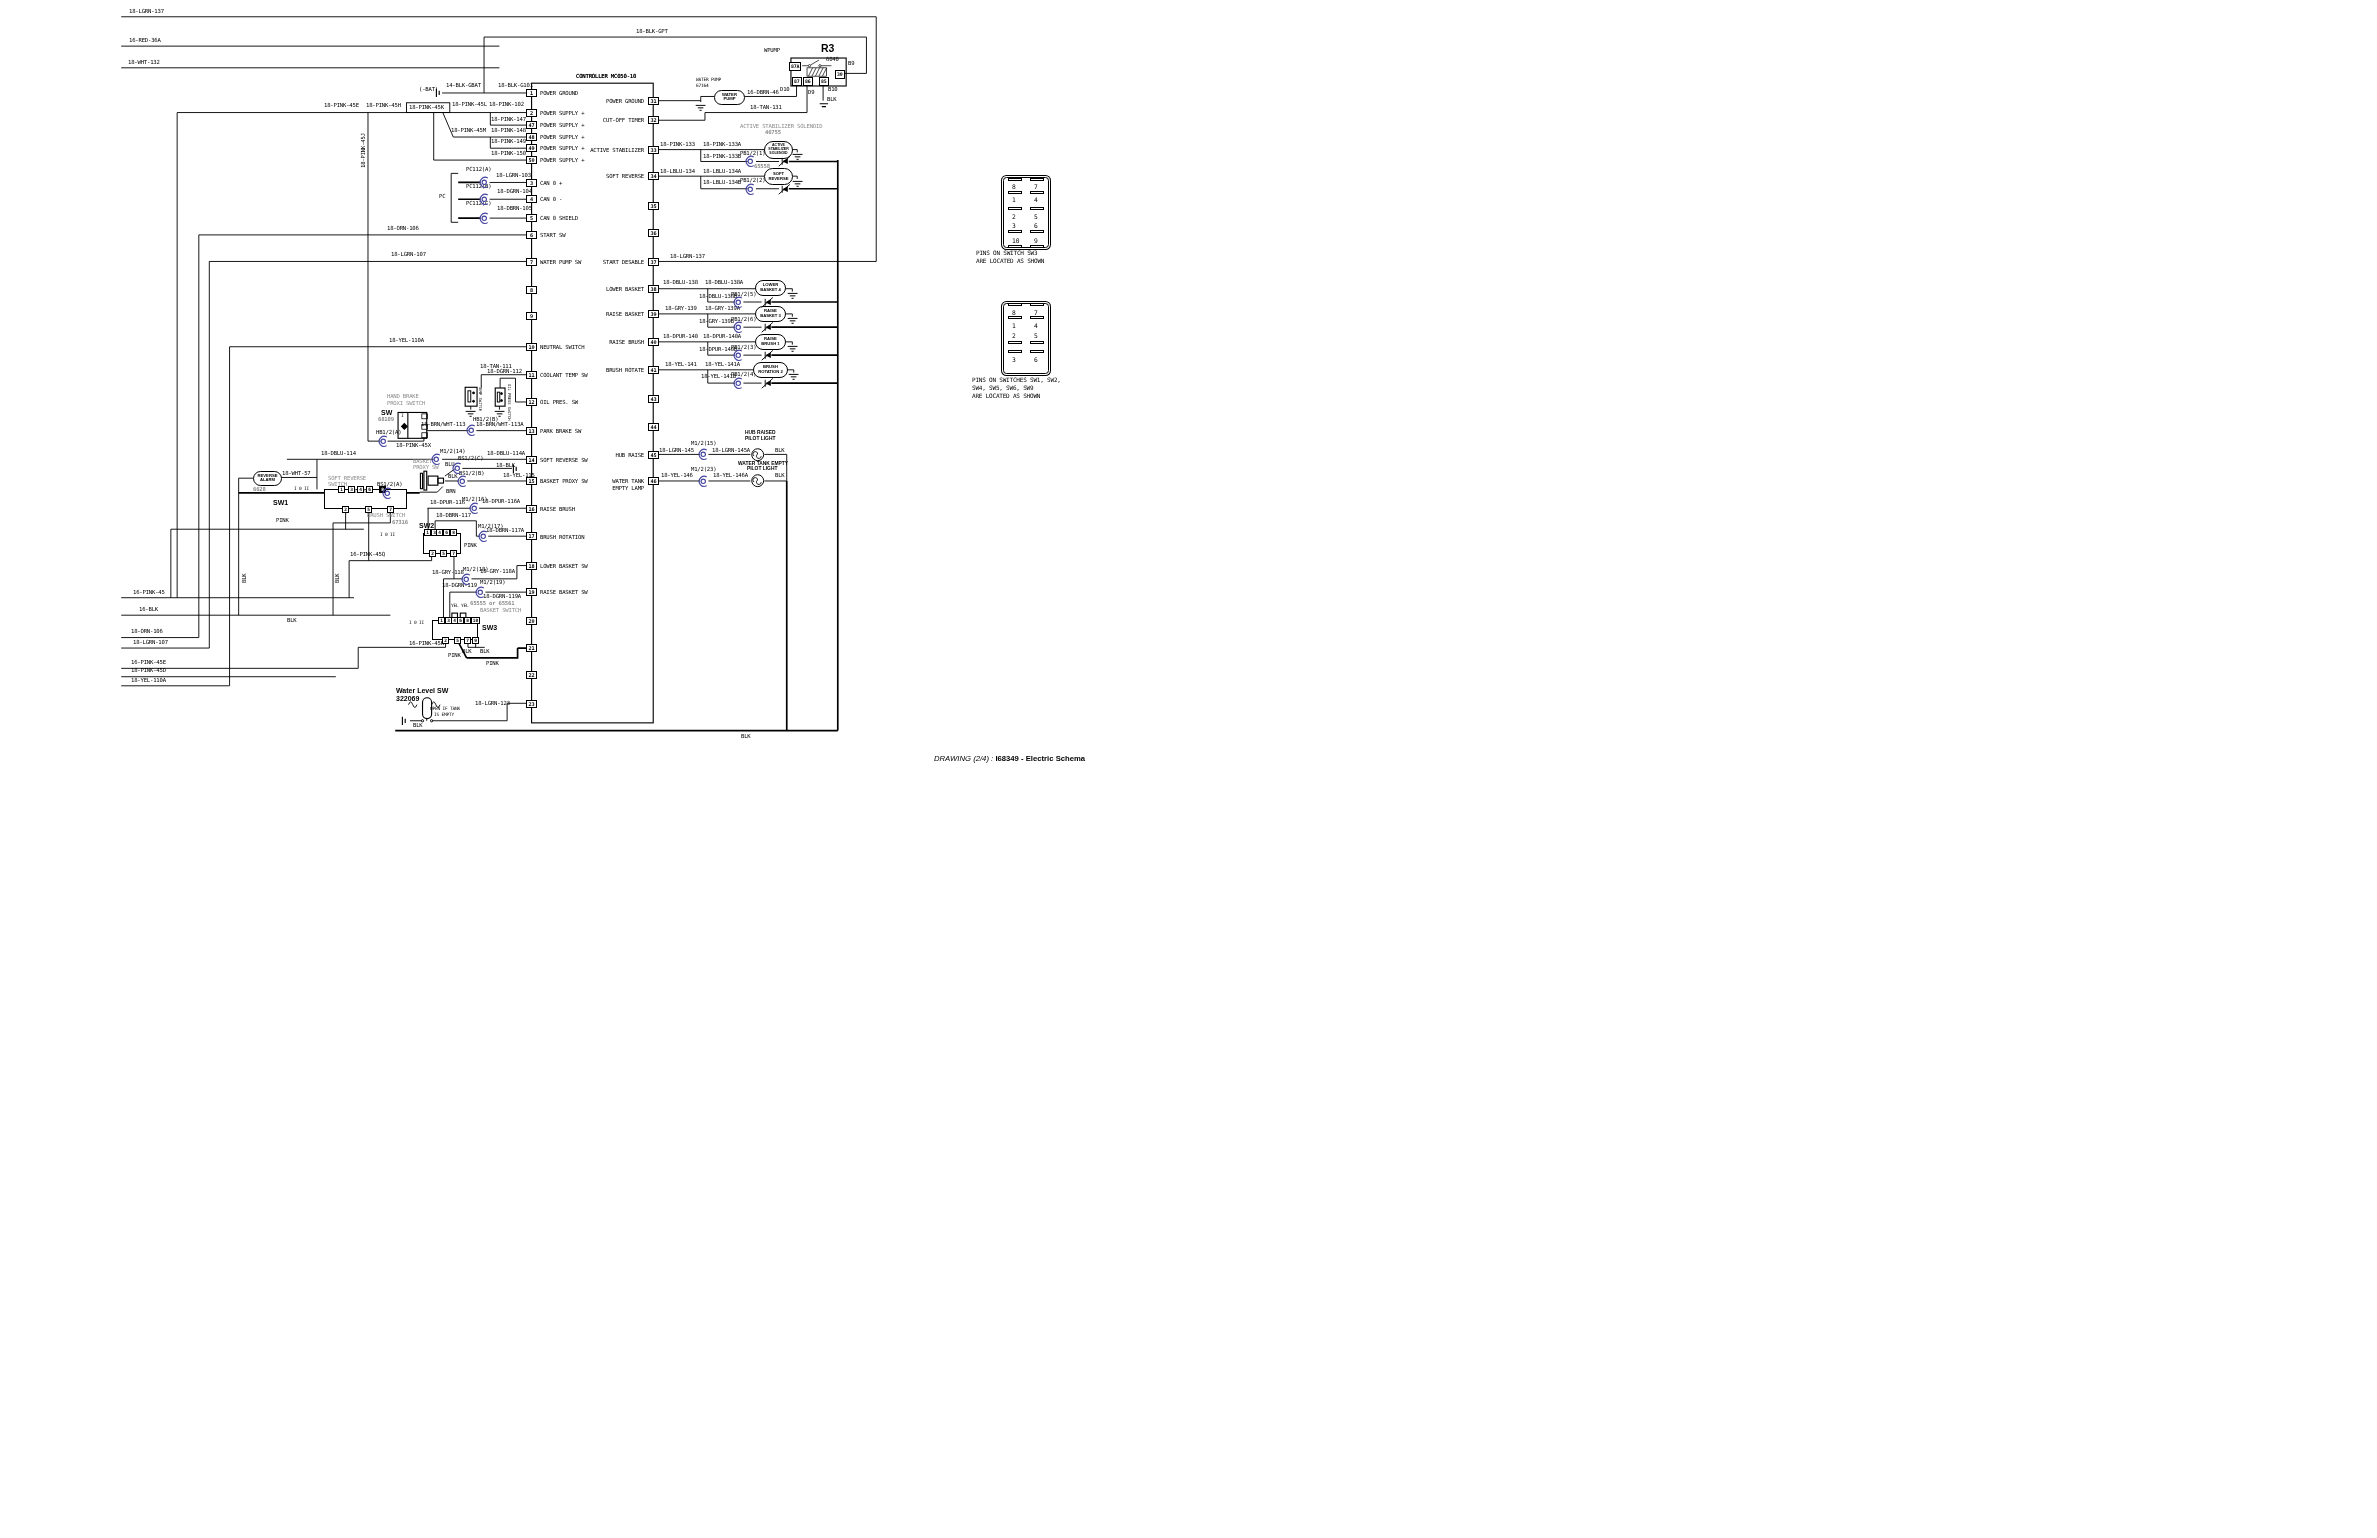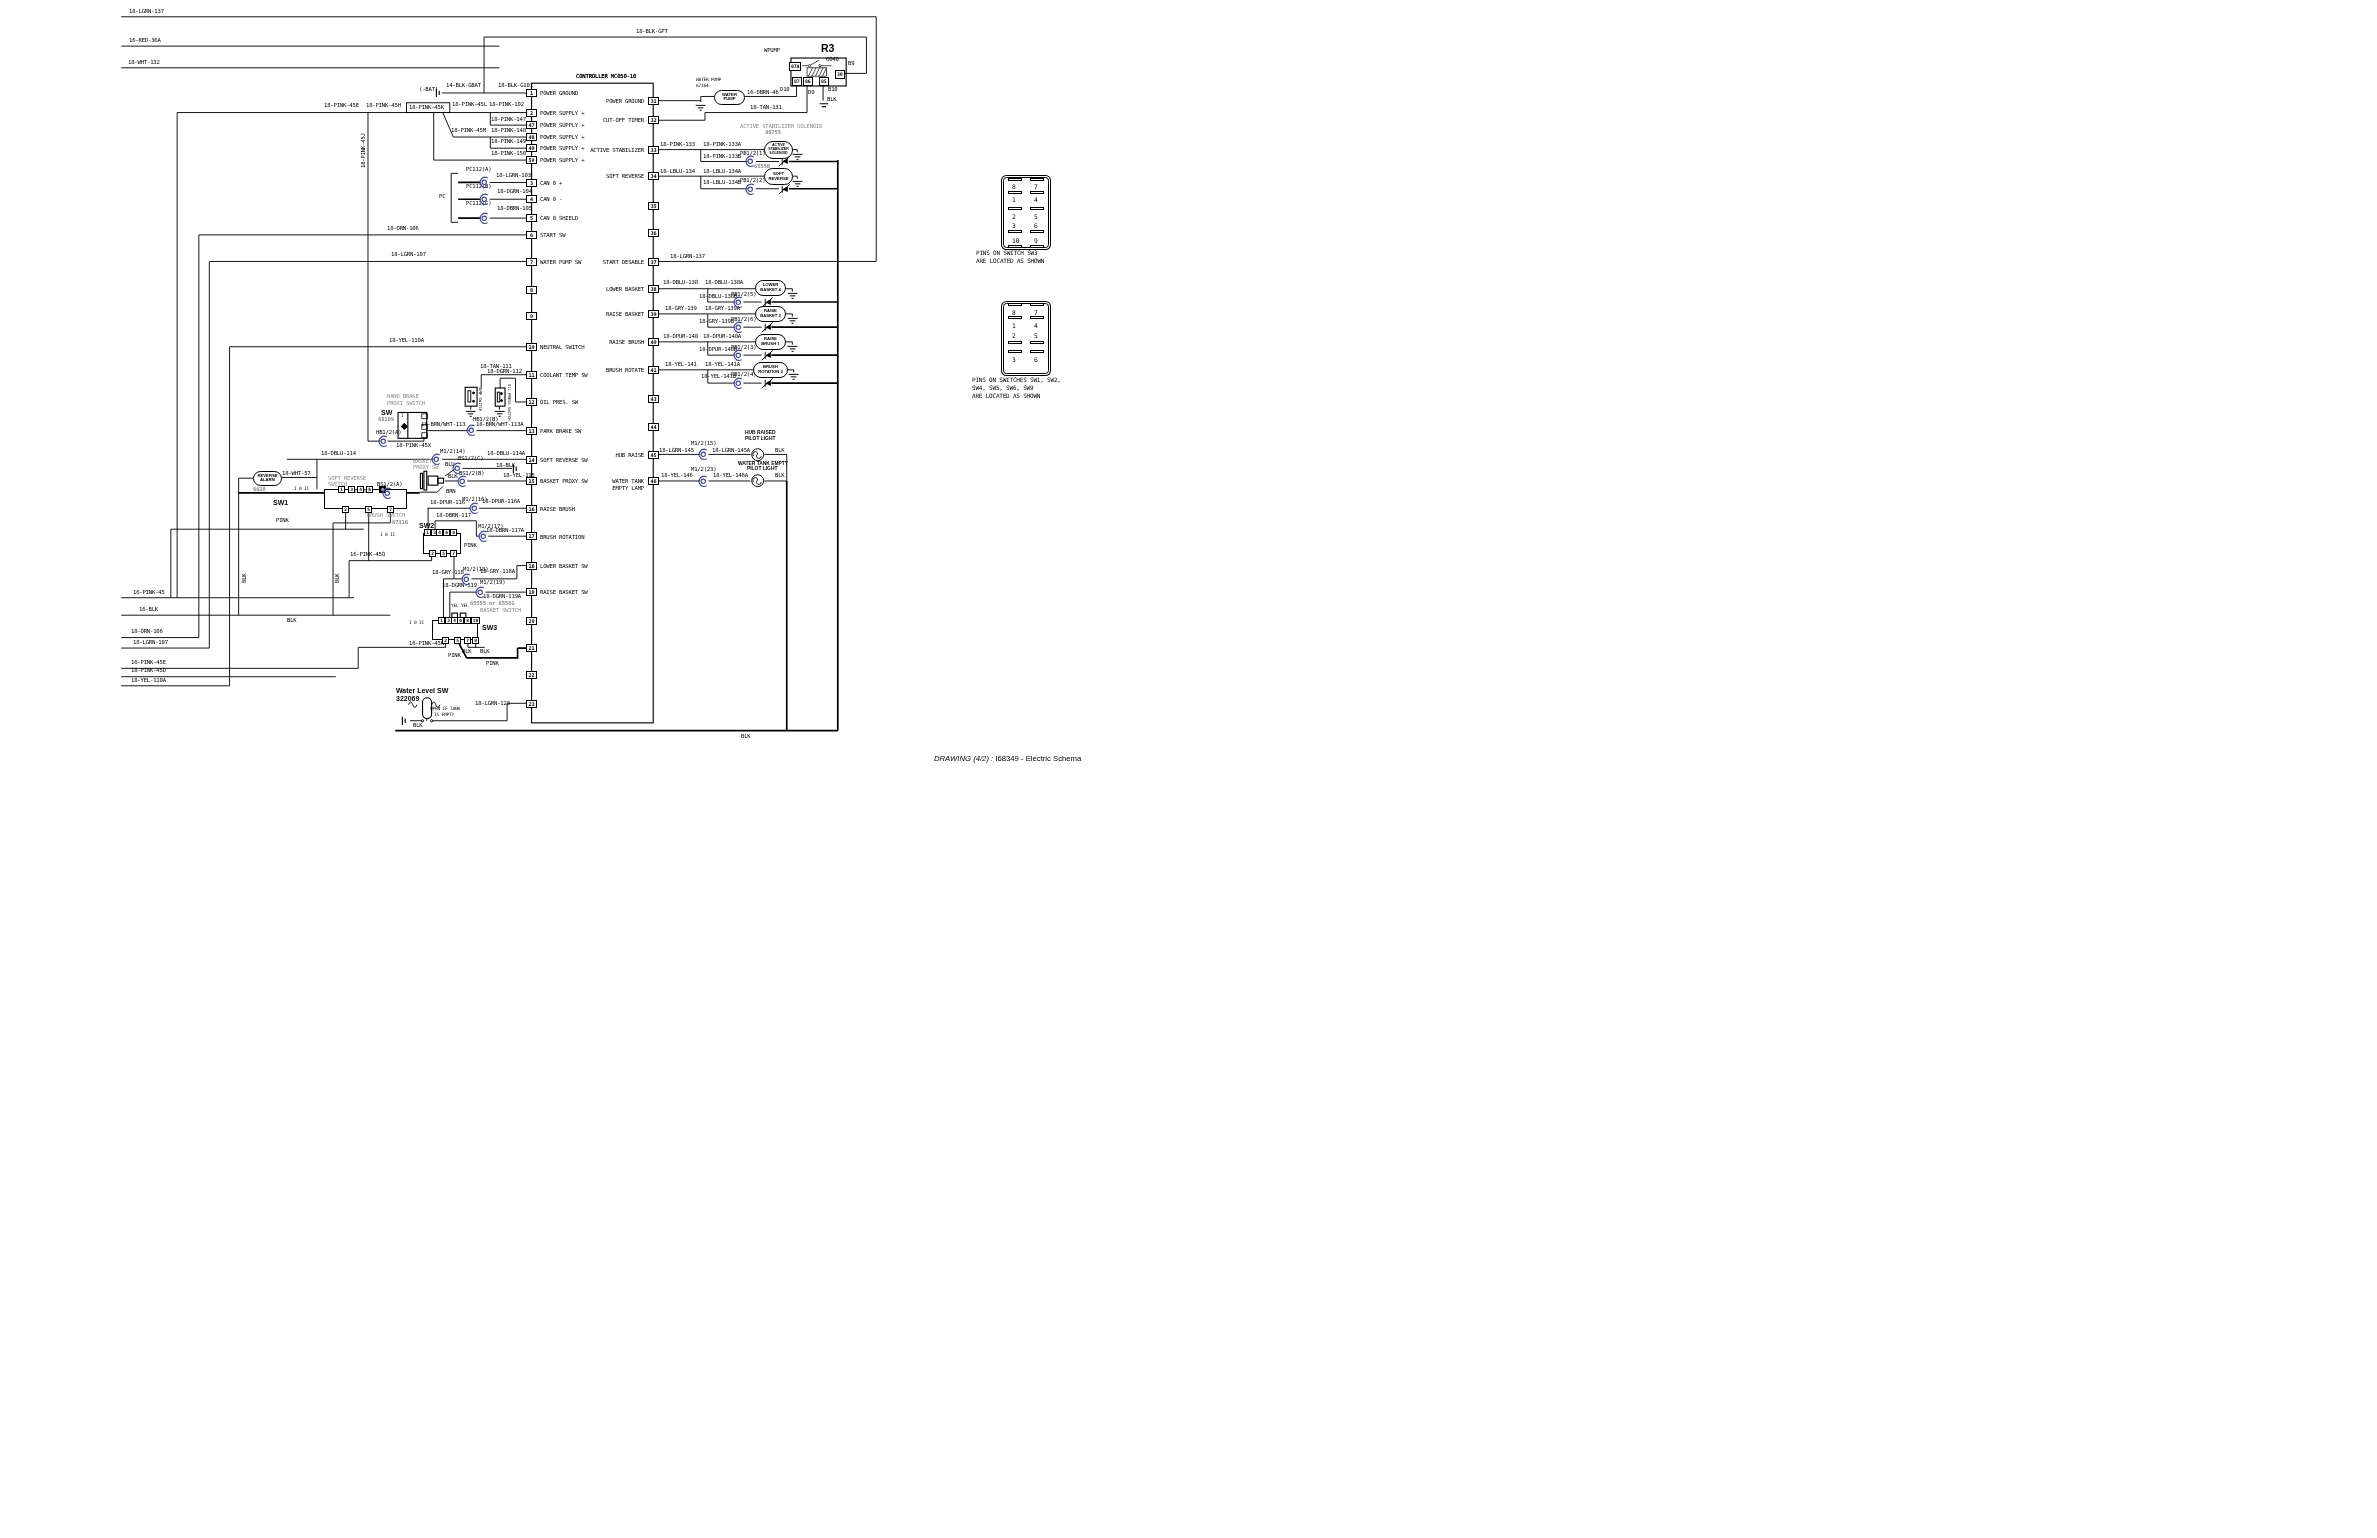--- a/index.html
+++ b/index.html
@@ -34,21 +34,21 @@
         z-index:4;box-sizing:border-box;}
   .oval div{font:bold 4.2px "Liberation Sans",sans-serif;line-height:1.1;white-space:pre;}
   .icon{position:absolute;z-index:4;}
   .pdbox{position:absolute;border:1.1px solid #000;border-radius:3.5px;box-shadow:0 0 0 1px #fff, 0 0 0 2px #000;
          background:#fff;z-index:2;box-sizing:border-box;}
   .pdnum{position:absolute;font:6.3px "DejaVu Sans Mono",monospace;z-index:3;}
   .pdpad{position:absolute;width:14px;height:2.8px;border:0.8px solid #000;background:#fff;z-index:3;box-sizing:border-box;}
   .cap{position:absolute;font:6px "DejaVu Sans Mono",monospace;letter-spacing:-0.2px;white-space:pre;line-height:1.35;}
   #footer{position:absolute;left:934px;top:754px;font:7.7px "Liberation Sans",sans-serif;}
   #footer .fi{font-style:italic;}
-  #footer .fb{font-weight:normal;}
+  #footer .fb{font-weight:bold;}
 </style>
 </head>
 <body>
 
 <div id="stage">
 
 <svg class="layer" width="1189" height="769" viewBox="0 0 1700 1100">
   <g stroke="#000" fill="none" stroke-width="1.3">
     <path d="M934 374 H1253 V24 H173"></path>
     <path d="M173 66 H714 M173 97 H714"></path>
@@ -692,17 +692,17 @@
           <circle r="8.5" stroke="#000" fill="none" stroke-width="1.4"></circle>
           <path d="M-5 2 a3.4 3.4 0 1 1 5 -3 a3.4 3.4 0 1 0 5 3" stroke="#000" fill="none" stroke-width="1.2"></path>
         </svg></div>
       <div class="icon" style="left: 750px; top: 473px; position: absolute;"><svg width="15.4" height="15.4" viewBox="-11 -11 22 22">
           <circle r="8.5" stroke="#000" fill="none" stroke-width="1.4"></circle>
           <path d="M-5 2 a3.4 3.4 0 1 1 5 -3 a3.4 3.4 0 1 0 5 3" stroke="#000" fill="none" stroke-width="1.2"></path>
         </svg></div>
     </div>
 
 <div id="footer">
-  <span class="fi">DRAWING (4/2) : </span><span class="fb">I68349 - Electric Schema</span>
+  <span class="fi">DRAWING (2/4) : </span><span class="fb">I68349 - Electric Schema</span>
 </div>
 
 </div>
 
 
 </body></html>

